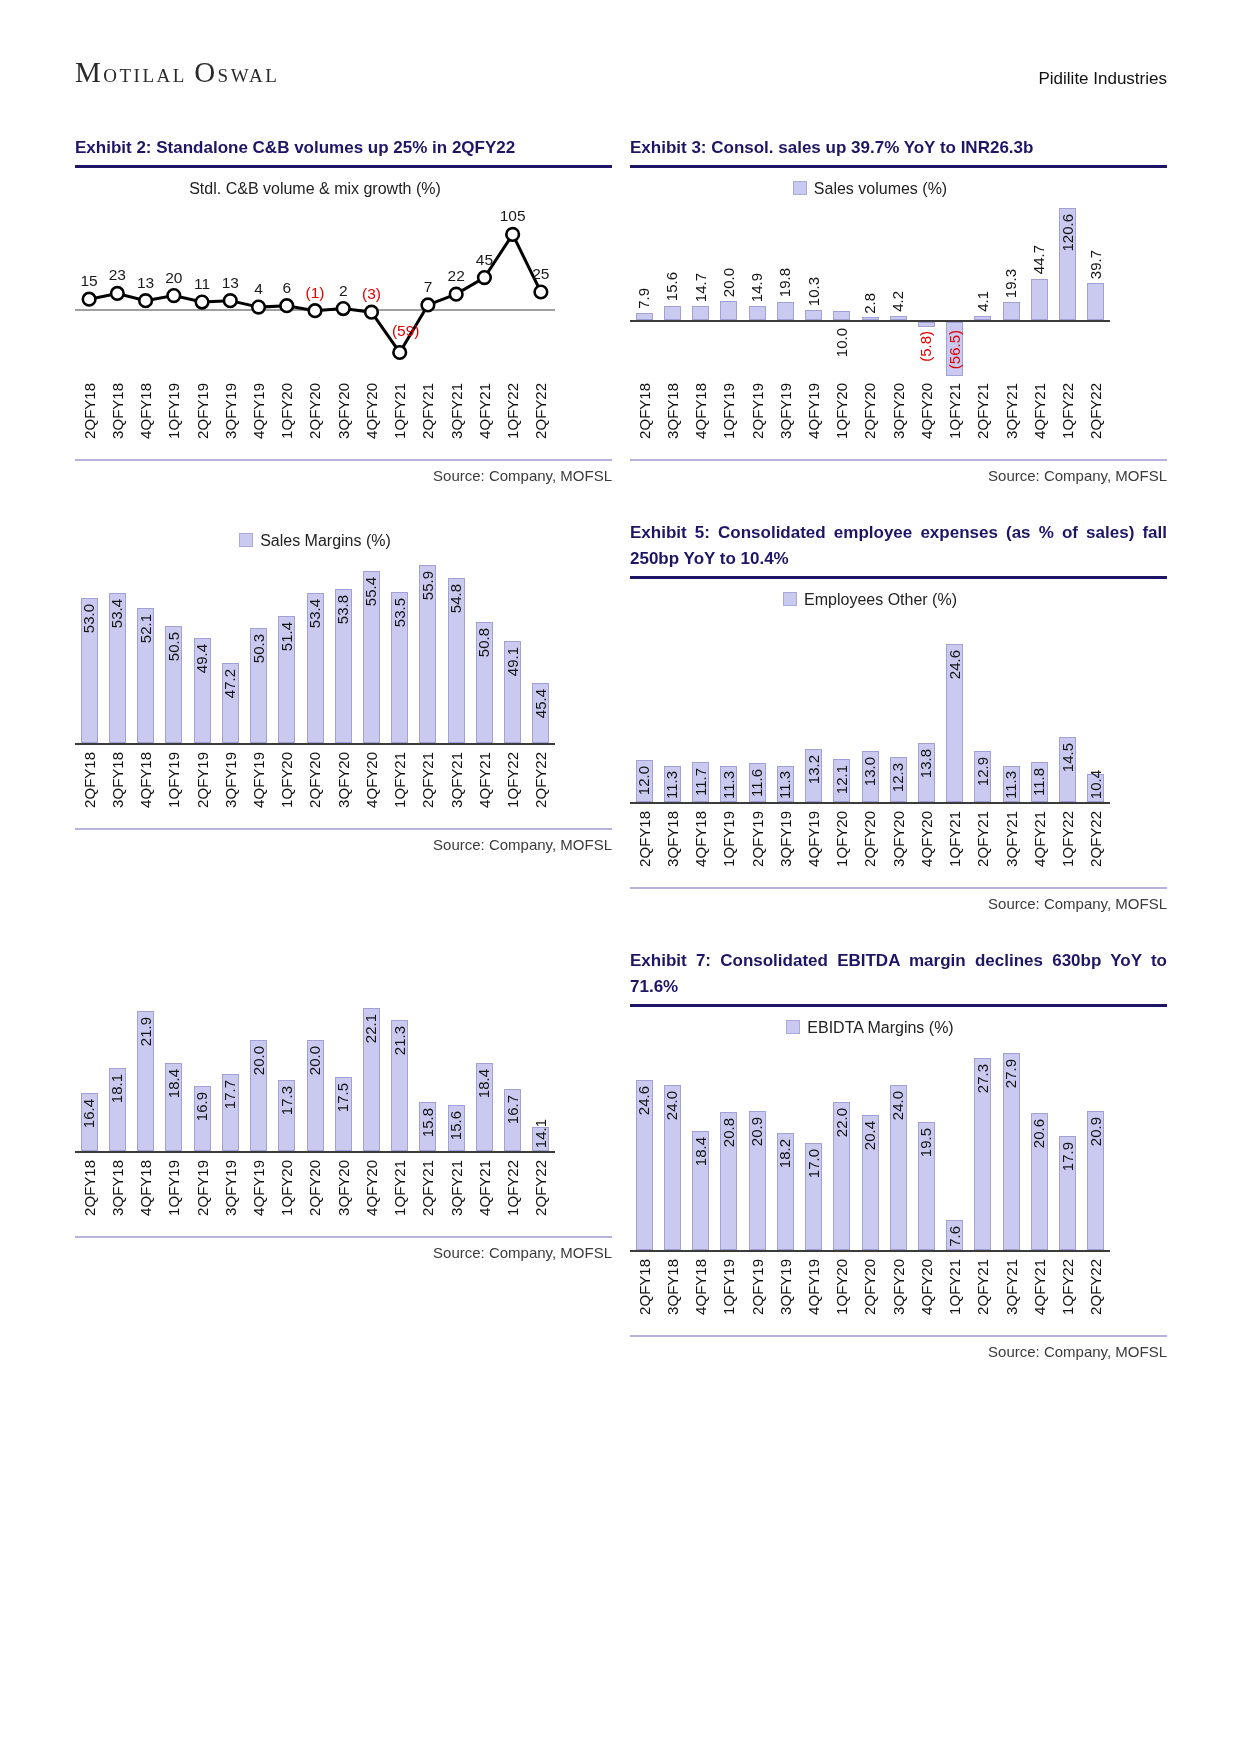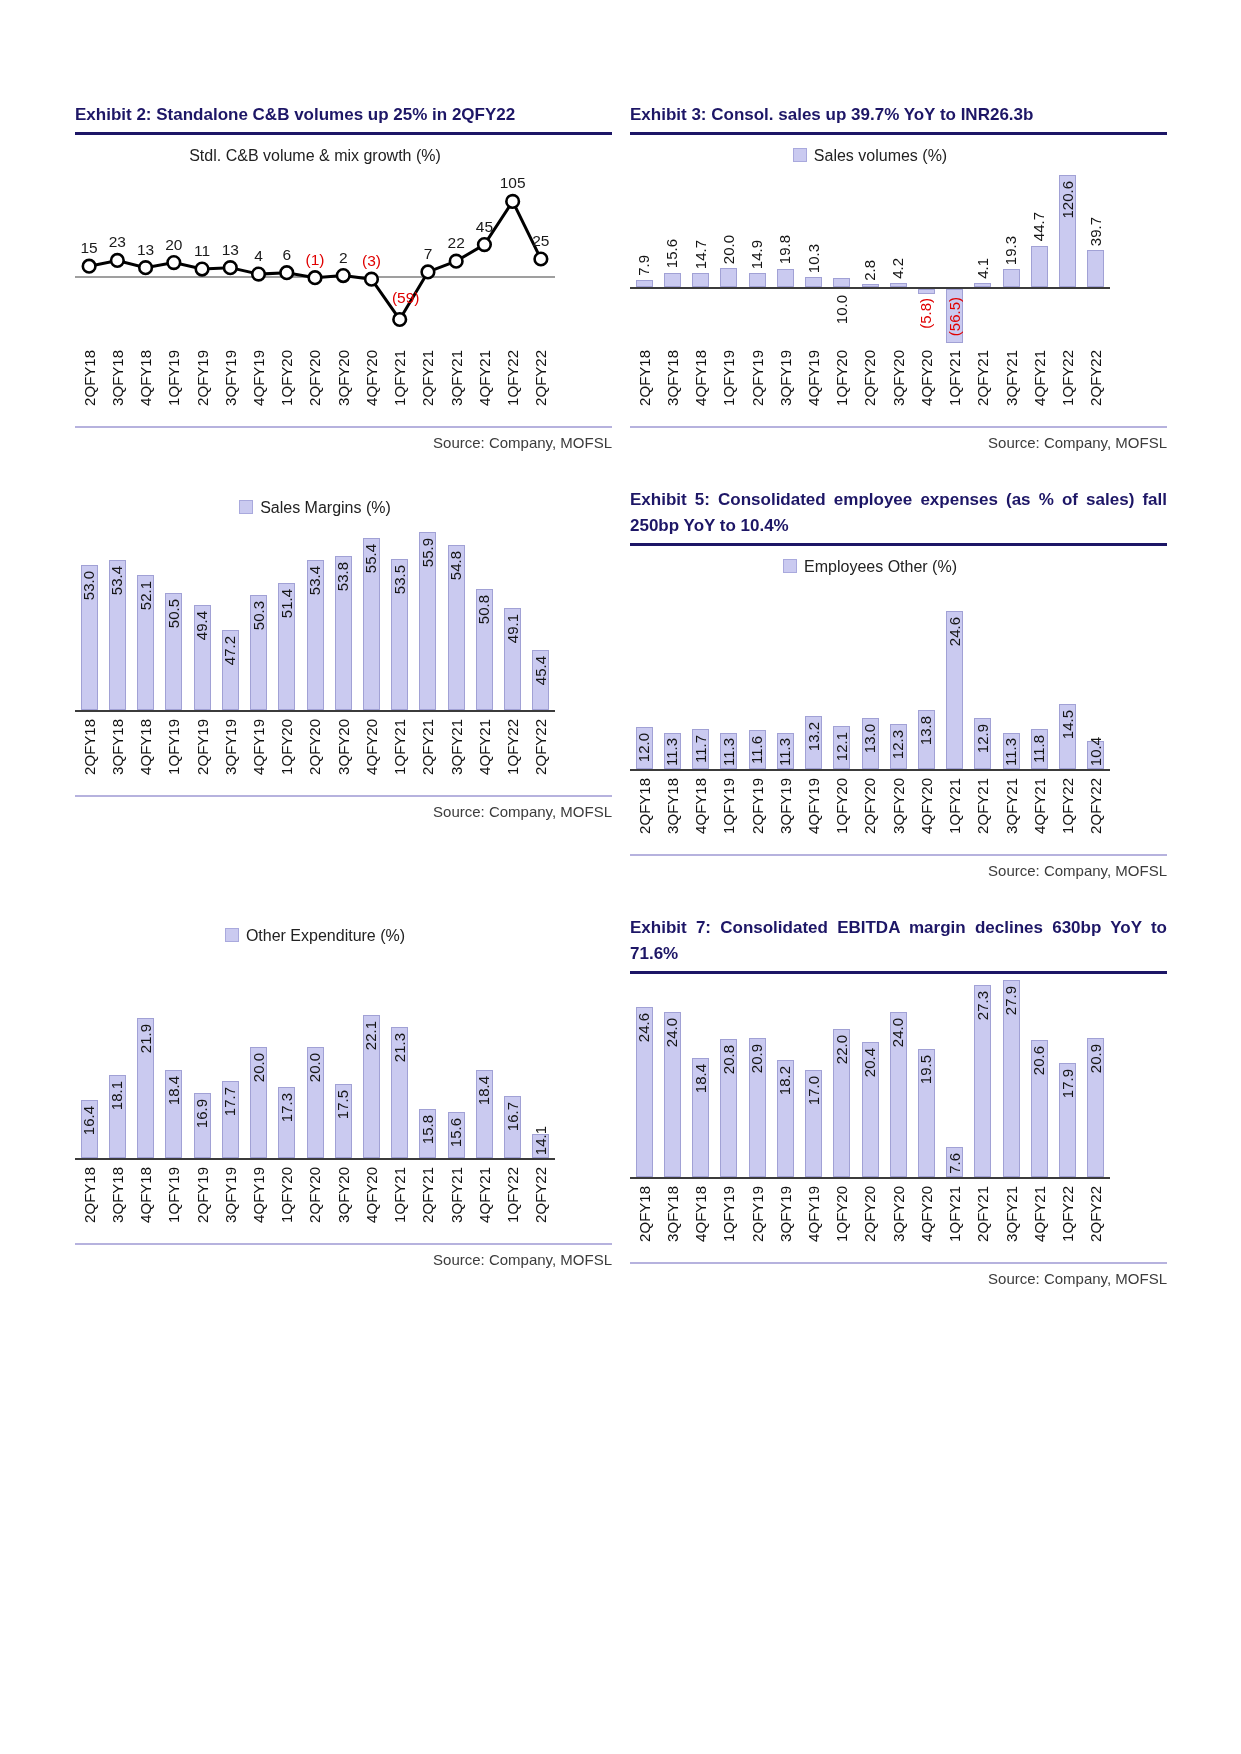--- a/index.html
+++ b/index.html
@@ -31,20 +31,24 @@
   .source{text-align:right;font-size:15px;color:#3c3c3c;padding-top:6px;}
   .footer{position:absolute;left:60px;right:61px;top:1678px;border-top:2px solid #2b2b2b;
           display:flex;justify-content:space-between;font-size:15.5px;color:#111;padding-top:9px;}
   svg text{font-family:"Liberation Sans",sans-serif;}
 </style>
 </head>
 <body>
 
 <div class="page">
   <div class="content">
+    <div class="header">
+      <div class="logo"><span class="cap">M</span><span>OTILAL</span>&nbsp;<span class="cap">O</span><span>SWAL</span></div>
+      <div class="company">Pidilite Industries</div>
+    </div>
 
     <div class="grid">
 
       <section class="block">
         <h2 class="ex-title">Exhibit 2: Standalone C&amp;B volumes up 25% in 2QFY22</h2>
         <div class="chart">
           <div class="chart-head"><span>Stdl. C&amp;B volume &amp; mix growth (%)</span></div>
           <div class="plot" style="height: 168px;"><svg width="480" height="168" style="overflow: visible;">
                 <line x1="0" x2="480" y1="102" y2="102" stroke="#7f7f7f" stroke-width="1.6"></line>
                 <polyline points="14.117647058823529,91.2 42.35294117647059,85.44 70.58823529411765,92.64 98.8235294117647,87.6 127.05882352941177,94.08 155.29411764705884,92.64 183.52941176470588,99.12 211.76470588235293,97.68 240,102.72 268.2352941176471,100.56 296.47058823529414,104.16 324.70588235294116,144.48 352.94117647058823,96.96 381.1764705882353,86.16 409.4117647058823,69.6 437.6470588235294,26.400000000000006 465.88235294117646,84" fill="none" stroke="#000" stroke-width="3"></polyline>
@@ -432,21 +436,20 @@
                 <span>2QFY22</span>
               </div>
             </div>
         </div>
         <div class="divider"></div>
         <div class="source">Source: Company, MOFSL</div>
       </section>
 
       <section class="block">
         <div class="chart">
-          <div class="chart-head"><span class="swatch"></span><span>Other Expenditure (%)</span></div>
           <div class="plot" style="height: 205px;">
               <div class="axis" style="top: 203px;"></div>
               <div class="bar" style="left: 5.61765px; width: 17px; height: 57.9208px; top: 145.079px;"></div>
               <span class="vlabel" style="left: 5.11765px; top: 151.079px;">16.4</span>
               <div class="bar" style="left: 33.8529px; width: 17px; height: 83.1683px; top: 119.832px;"></div>
               <span class="vlabel" style="left: 33.3529px; top: 125.832px;">18.1</span>
               <div class="bar" style="left: 62.0882px; width: 17px; height: 139.604px; top: 63.396px;"></div>
               <span class="vlabel" style="left: 61.5882px; top: 69.396px;">21.9</span>
               <div class="bar" style="left: 90.3235px; width: 17px; height: 87.6238px; top: 115.376px;"></div>
               <span class="vlabel" style="left: 89.8235px; top: 121.376px;">18.4</span>
@@ -531,20 +534,21 @@
               </div>
             </div>
         </div>
         <div class="divider"></div>
         <div class="source">Source: Company, MOFSL</div>
       </section>
 
       <section class="block">
         <h2 class="ex-title">Exhibit 7: Consolidated EBITDA margin declines 630bp YoY to 71.6%</h2>
         <div class="chart">
+          <div class="chart-head"><span class="swatch"></span><span>EBIDTA Margins (%)</span></div>
           <div class="plot" style="height: 205px;">
               <div class="axis" style="top: 203px;"></div>
               <div class="bar" style="left: 5.61765px; width: 17px; height: 169.547px; top: 33.4527px;"></div>
               <span class="vlabel" style="left: 5.11765px; top: 39.4527px;">24.6</span>
               <div class="bar" style="left: 33.8529px; width: 17px; height: 164.609px; top: 38.3909px;"></div>
               <span class="vlabel" style="left: 33.3529px; top: 44.3909px;">24.0</span>
               <div class="bar" style="left: 62.0882px; width: 17px; height: 118.519px; top: 84.4815px;"></div>
               <span class="vlabel" style="left: 61.5882px; top: 90.4815px;">18.4</span>
               <div class="bar" style="left: 90.3235px; width: 17px; height: 138.272px; top: 64.7284px;"></div>
               <span class="vlabel" style="left: 89.8235px; top: 70.7284px;">20.8</span>

